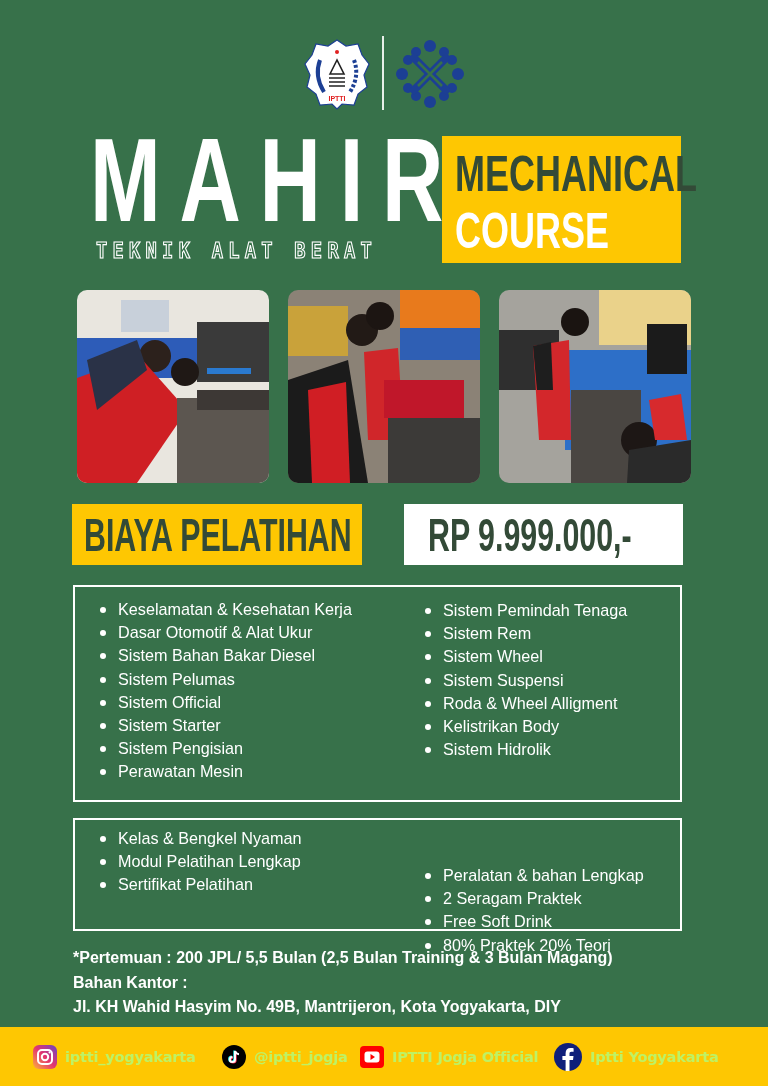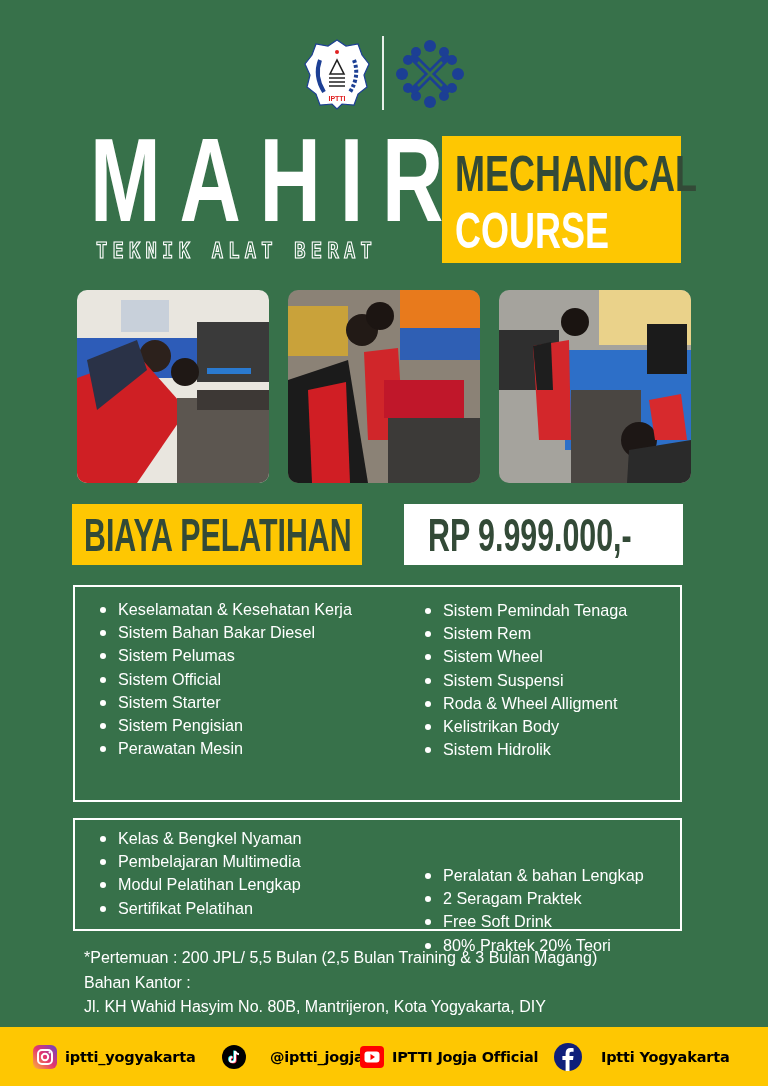--- a/index.html
+++ b/index.html
@@ -27,28 +27,28 @@
   
   .box{border:2px solid #fff;box-sizing:border-box;}
   .box1{left:73px;top:585px;width:609px;height:217px;}
   .box2{left:73px;top:818px;width:609px;height:113px;}
   ul.list{position:absolute;margin:0;padding:0;list-style:none;font-family:Liberation Sans, sans-serif;font-size:16.2px;color:#fff;}
   ul.list li{position:relative;padding-left:22px;height:23.2px;line-height:23px;white-space:nowrap;}
   ul.list li::before{content:"";position:absolute;left:4px;top:9px;width:6px;height:6px;border-radius:50%;background:#fff;}
   .l1a{left:96px;top:598px;} .l1b{left:421px;top:599px;}
   .l2a{left:96px;top:827px;} .l2b{left:421px;top:864px;}
   
-  .note{left:84px;font-family:"Liberation Sans",sans-serif;font-size:16px;line-height:22px;color:#fff;white-space:nowrap;}
+  .note{left:73px;font-family:"Liberation Sans",sans-serif;font-size:16px;line-height:22px;color:#fff;white-space:nowrap;font-weight:bold;}
   .n1{top:947px;} .n2{top:972px;} .n3{top:996px;}
   
   .footer{left:0;top:1027px;width:768px;height:59px;background:#fec702;}
   .soc{position:absolute;top:1043px;height:28px;display:flex;align-items:center;}
   .soc .ic{width:24px;height:24px;margin-right:8px;flex:none;}
-  .soc .lbl{font-family:"DejaVu Sans",sans-serif;font-weight:700;font-size:14.5px;color:#000000;white-space:nowrap;letter-spacing:-0.2px;}
-  .s1{left:33px;} .s2{left:222px;gap:16px;} .s3{left:360px;} .s4{left:554px;gap:11px;}
+  .soc .lbl{font-family:"DejaVu Sans",sans-serif;font-weight:700;font-size:14.5px;color:#bef264;white-space:nowrap;letter-spacing:-0.2px;}
+  .s1{left:33px;} .s2{left:222px;} .s3{left:360px;} .s4{left:554px;}
 </style>
 </head>
 <body>
 
 <div class="abs logo-left">
   <svg viewBox="0 0 66 72" width="66" height="72">
     <path d="M33 2 L42 8 L54 6 L58 17 L65 26 L60 37 L63 49 L54 56 L50 67 L38 66 L33 71 L28 66 L16 67 L12 56 L3 49 L6 37 L1 26 L8 17 L12 6 L24 8 Z" fill="#fff" stroke="#1c3f94" stroke-width="1.2"></path>
     <path d="M16 22 Q10 38 20 54" stroke="#1c3f94" stroke-width="4" fill="none"></path>
     <path d="M50 22 Q56 38 46 54" stroke="#1c3f94" stroke-width="4" fill="none" stroke-dasharray="3 2"></path>
     <circle cx="33" cy="14" r="2" fill="#e02020"></circle>
@@ -139,54 +139,54 @@
 </div>
 
 <div class="abs price-label-box"></div>
 <div class="abs price-label">BIAYA PELATIHAN</div>
 <div class="abs price-value-box"></div>
 <div class="abs price-value">RP 9.999.000,-</div>
 
 <div class="abs box box1"></div>
 <ul class="list l1a">
   <li>Keselamatan &amp; Kesehatan Kerja</li>
+  <li>Dasar Otomotif &amp; Alat Ukur</li>
   <li>Sistem Bahan Bakar Diesel</li>
   <li>Sistem Pelumas</li>
   <li>Sistem Official</li>
   <li>Sistem Starter</li>
   <li>Sistem Pengisian</li>
   <li>Perawatan Mesin</li>
 </ul>
 <ul class="list l1b">
   <li>Sistem Pemindah Tenaga</li>
   <li>Sistem Rem</li>
   <li>Sistem Wheel</li>
   <li>Sistem Suspensi</li>
   <li>Roda &amp; Wheel Alligment</li>
   <li>Kelistrikan Body</li>
   <li>Sistem Hidrolik</li>
 </ul>
 
 <div class="abs box box2"></div>
 <ul class="list l2a">
   <li>Kelas &amp; Bengkel Nyaman</li>
-  <li>Pembelajaran Multimedia</li>
   <li>Modul Pelatihan Lengkap</li>
   <li>Sertifikat Pelatihan</li>
 </ul>
 <ul class="list l2b">
   <li>Peralatan &amp; bahan Lengkap</li>
   <li>2 Seragam Praktek</li>
   <li>Free Soft Drink</li>
   <li>80% Praktek 20% Teori</li>
 </ul>
 
 <div class="abs note n1">*Pertemuan : 200 JPL/ 5,5 Bulan (2,5 Bulan Training &amp; 3 Bulan Magang)</div>
 <div class="abs note n2">Bahan Kantor :</div>
-<div class="abs note n3">Jl. KH Wahid Hasyim No. 80B, Mantrijeron, Kota Yogyakarta, DIY</div>
+<div class="abs note n3">Jl. KH Wahid Hasyim No. 49B, Mantrijeron, Kota Yogyakarta, DIY</div>
 
 <div class="abs footer"></div>
 
 <div class="soc s1">
   <span class="ic">
     <svg viewBox="0 0 24 24" width="24" height="24">
       <defs>
           <linearGradient id="ig" x1="0" y1="1" x2="1" y2="0">
             <stop offset="0" stop-color="#fdb13b"></stop>
             <stop offset="0.5" stop-color="#e3356f"></stop>

